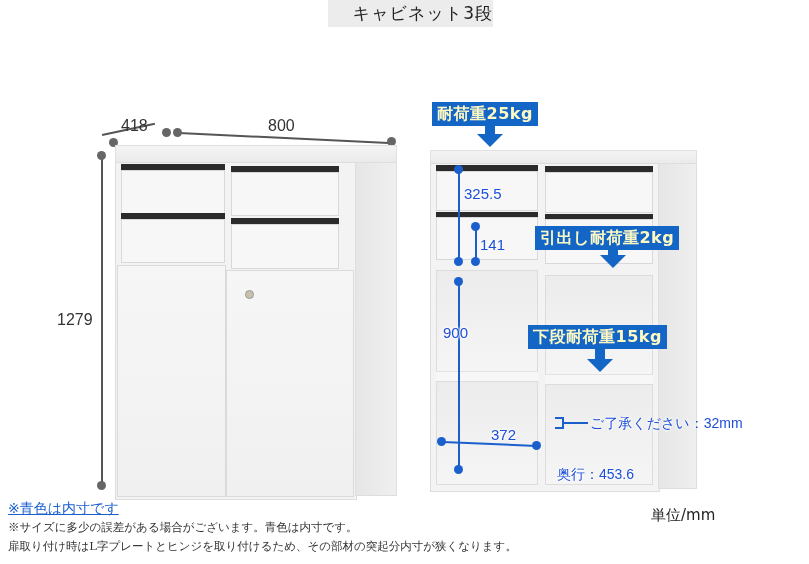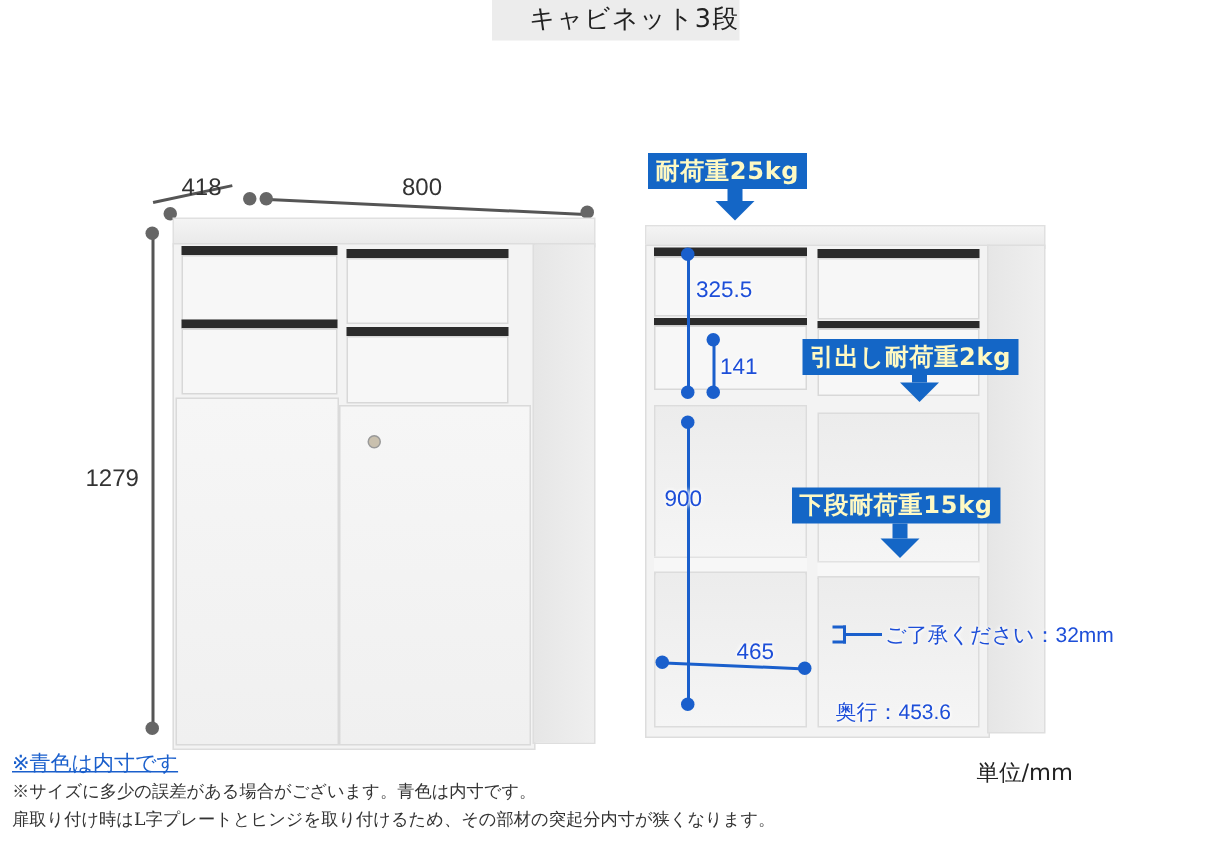--- a/index.html
+++ b/index.html
@@ -118,21 +118,21 @@
   <div class="abs bdot" style="left:454px;top:465px;"></div>
   <div class="abs blue-text" style="left:443px;top:324px;">900</div>
 
   <div class="abs label-box" style="left:528px;top:325px;">下段耐荷重15kg</div>
   <div class="abs arrow-stem" style="left:595px;top:349px;height:10px;"></div>
   <div class="abs arrow" style="left:587px;top:359px;"></div>
 
   <div class="abs bline" style="left:443px;top:441px;width:94px;height:2px;transform:rotate(2.4deg);transform-origin:left center;"></div>
   <div class="abs bdot" style="left:437px;top:437px;"></div>
   <div class="abs bdot" style="left:532px;top:441px;"></div>
-  <div class="abs blue-text" style="left:491px;top:426px;">465</div>
+  <div class="abs blue-text" style="left:491px;top:426px;">372</div>
 
   <div class="abs" style="left:555px;top:417px;width:9px;height:12px;border:2px solid #1a5fcc;border-left:none;box-sizing:border-box;"></div>
   <div class="abs bline" style="left:563px;top:422px;width:25px;height:2px;"></div>
   <div class="abs blue-text" style="left:590px;top:415px;font-size:14px;">ご了承ください：32mm</div>
 
   <div class="abs blue-text" style="left:557px;top:466px;font-size:14px;">奥行：453.6</div>
 </div>
 
 <div class="abs note-blue" style="left:8px;top:500px;text-decoration:underline;">※青色は内寸です</div>
 <div class="abs note" style="left:8px;top:520px;">※サイズに多少の誤差がある場合がございます。青色は内寸です。</div>

